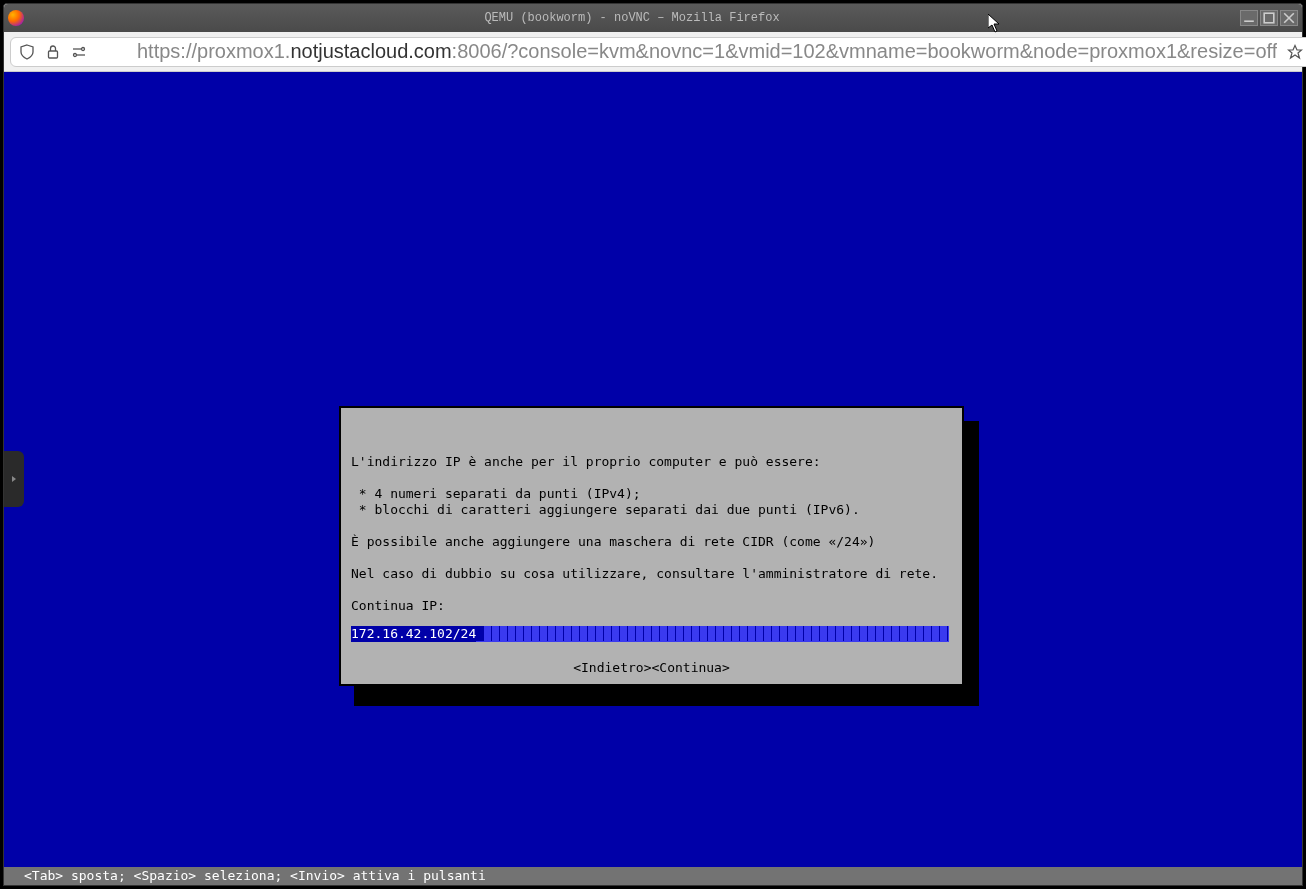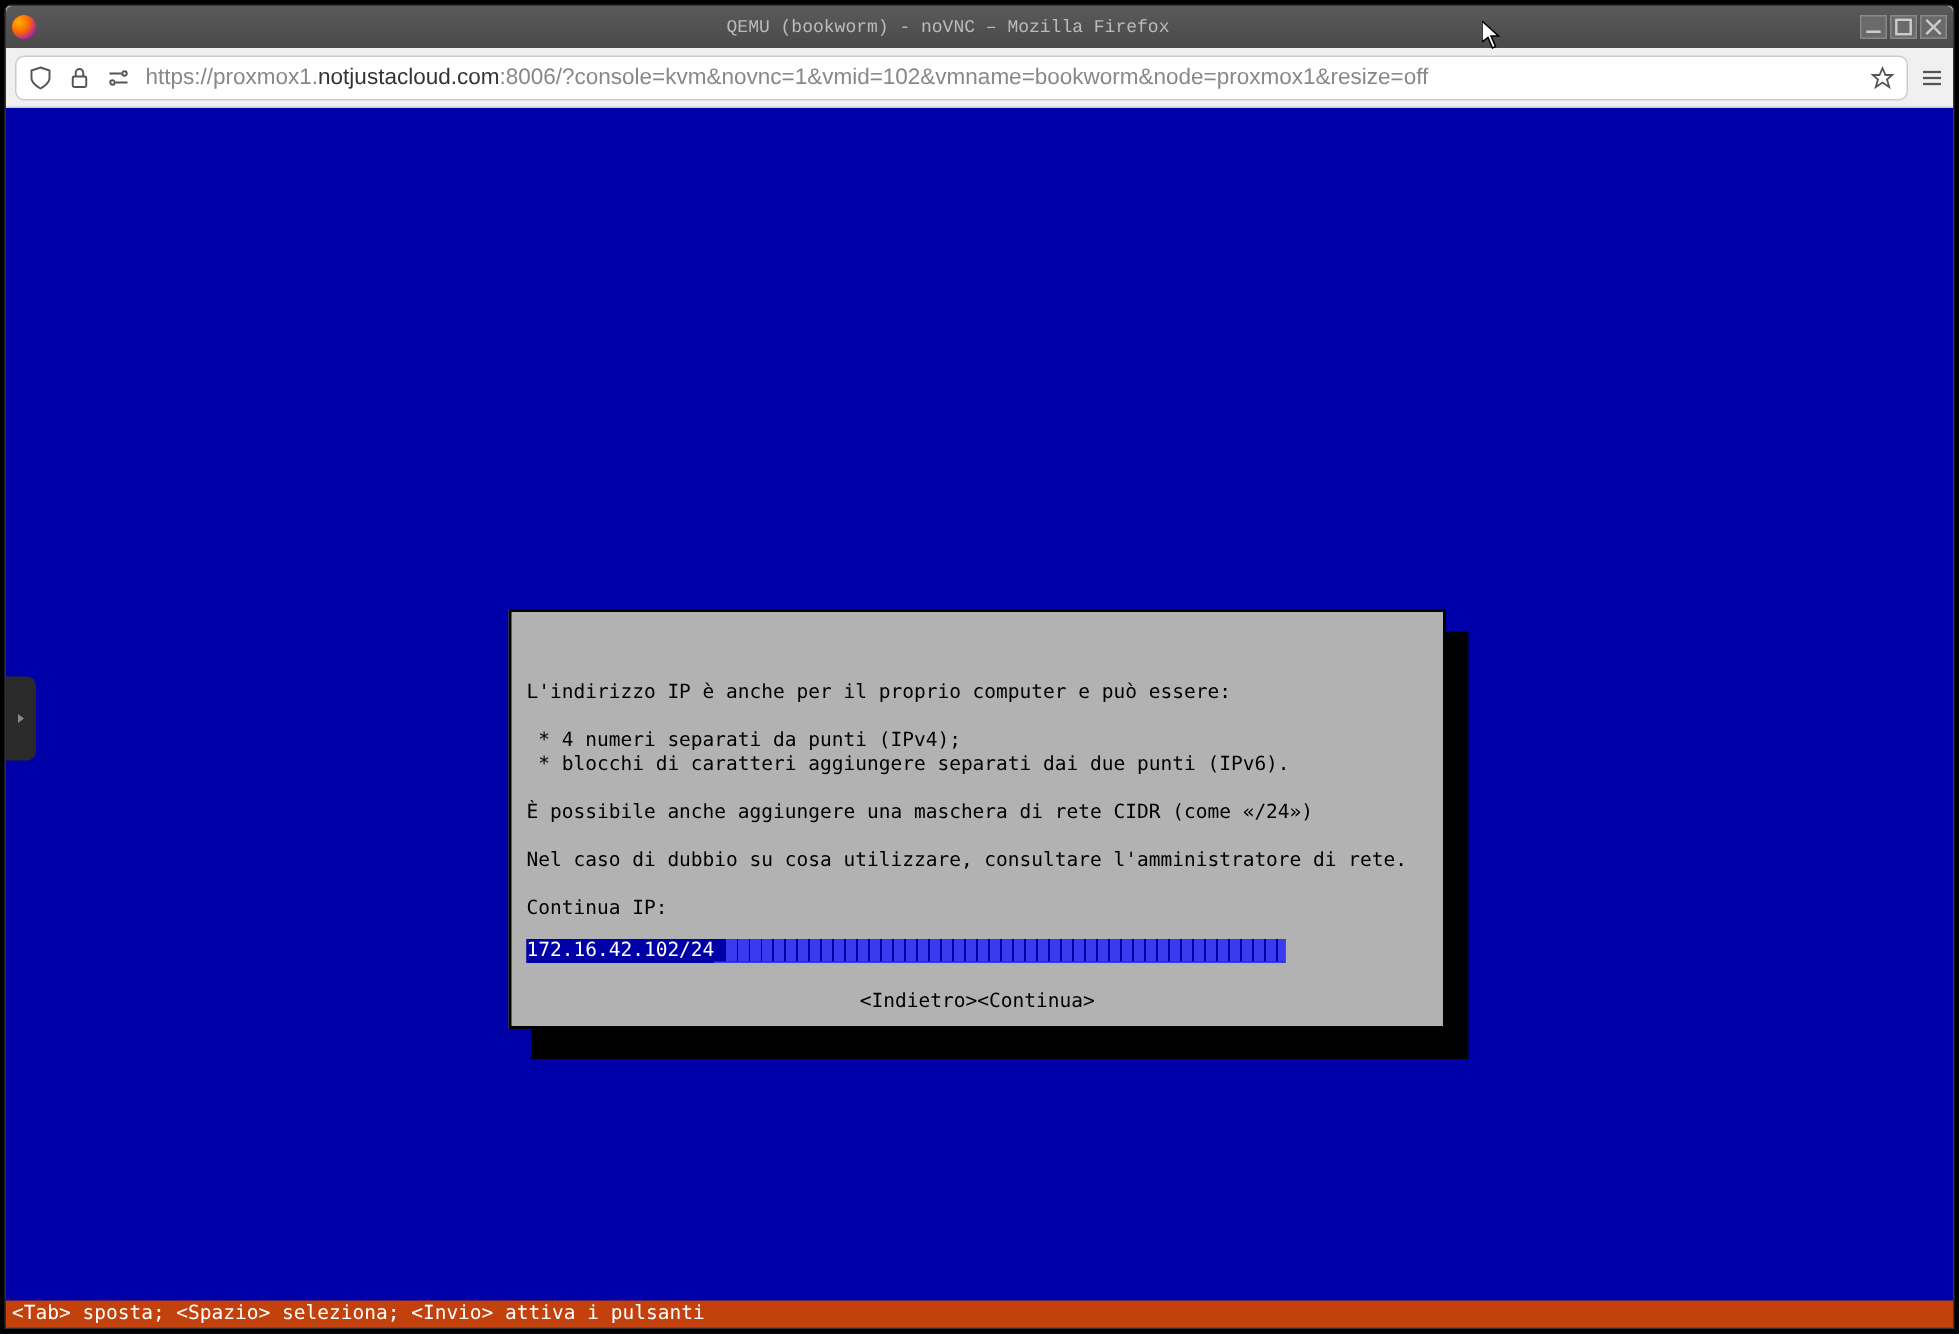--- a/index.html
+++ b/index.html
@@ -62,24 +62,25 @@
     gap:10px;
   }
   .icon {
     width:16px; height:16px;
     display:flex; align-items:center; justify-content:center;
     color:#555; font-size:14px;
   }
   .shield-icon svg, .lock-icon svg, .perm-icon svg, .star-icon svg, .menu-icon svg { width:16px; height:16px; }
   .url {
     flex:1;
-    font-size:15px;
+    font-size:20px;
     color:#888;
     white-space: nowrap;
     overflow:hidden;
+    margin-left:40px;
   }
   .url .host { color:#333; }
 
   
   .viewport {
     flex:1;
     background:#0000a8; 
     position:relative;
     overflow:hidden;
   }
@@ -125,21 +126,21 @@
     padding:0 4px;
     color:#c00000;
     font-family: "DejaVu Sans Mono","Courier New",monospace;
     font-size:13px;
   }
   .dlg-body { white-space:pre-wrap; margin-top:24px; }
   .dlg-input-row {
     margin-top:12px;
     background:#0000a8;
     height:16px;
-    width:506px;
+    width:598px;
     display:flex;
   }
   .dlg-input-val {
     background:#0000a8;
     color:#fff;
     padding:0;
     font-family: inherit;
     font-size:13px;
   }
   .dlg-input-fill {
@@ -154,22 +155,22 @@
     margin-top:18px;
     padding: 0 30px 0 30px;
   }
   .dlg-btn { cursor:pointer; }
 
   
   .footer {
     position:absolute;
     left:0; right:0; bottom:0;
     height:18px;
-    padding-left:4px;
-    background:#c2410c;
+    padding-left:20px;
+    background:#737373;
     color:#fff;
     font-family: "DejaVu Sans Mono","Courier New",monospace;
     font-size:13px;
     line-height:18px;
     white-space:pre;
   }
 
   
   .cursor {
     position:absolute;

